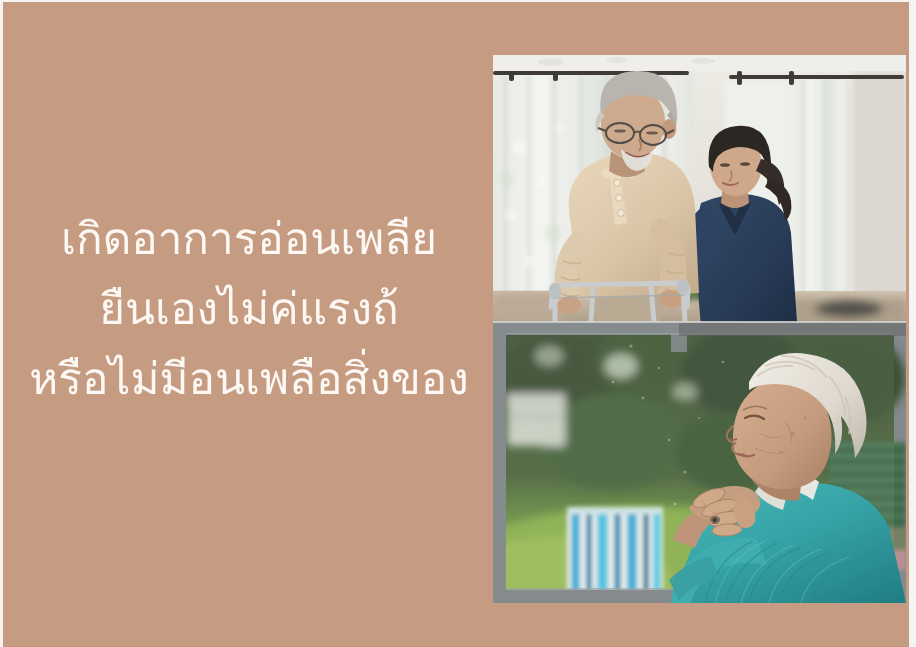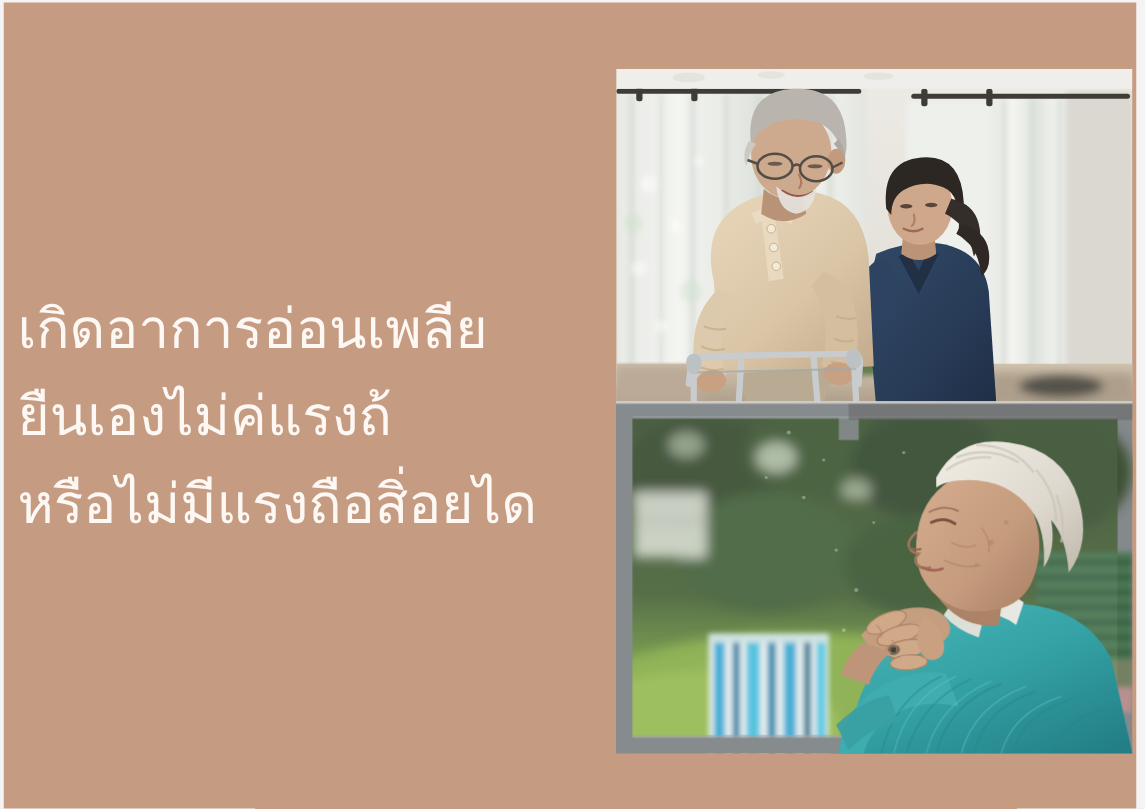--- a/index.html
+++ b/index.html
@@ -30,22 +30,23 @@
     top: 2px;
     width: 906px;
     height: 645px;
     background: #c59b81;
   }
 
   
   .caption-block {
     position: absolute;
     left: 14px;
-    top: 229px;
+    top: 204px;
     width: 470px;
+    text-align: center;
     z-index: 5;
   }
   .caption-line {
     color: #fdf8f4;
     font-size: 44px;
     line-height: 70px;
     font-weight: 400;
     letter-spacing: 0px;
     white-space: nowrap;
     text-rendering: optimizeLegibility;
@@ -91,21 +92,21 @@
 </head>
 <body>
 
 <div class="slide" style="background: rgb(244, 244, 244);">
 
   <div class="bg-panel" style="background: rgb(197, 155, 129);"></div>
 
   <div class="caption-block">
     <div class="caption-line" style="color: rgb(253, 248, 244);">เกิดอาการอ่อนเพลีย</div>
     <div class="caption-line" style="color: rgb(253, 248, 244);">ยืนเองไม่ค่แรงถ้</div>
-    <div class="caption-line" style="color: rgb(253, 248, 244);">หรือไม่มีแรงถือสิ่อยได</div>
+    <div class="caption-line" style="color: rgb(253, 248, 244);">หรือไม่มีอนเพลือสิ่งของ</div>
   </div>
 
   <div class="photo-stack">
 
     <div class="photo photo-top">
       <svg class="photo-canvas" viewBox="0 0 413 267" preserveAspectRatio="xMidYMid slice">
         <defs>
           <linearGradient id="gTopWall" x1="0" y1="0" x2="0" y2="1">
             <stop offset="0" stop-color="#eceae5"></stop>
             <stop offset="1" stop-color="#dedad3"></stop>

